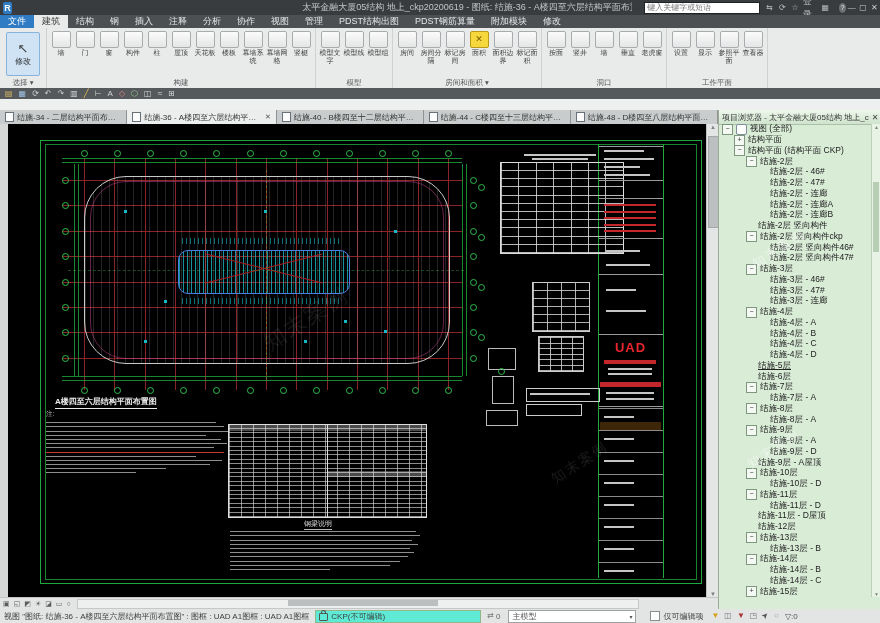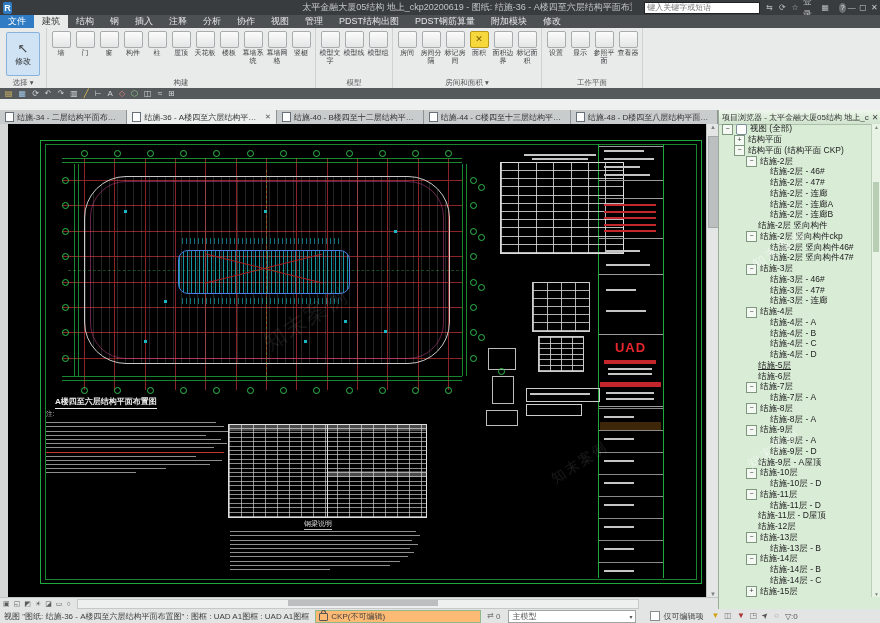--- a/index.html
+++ b/index.html
@@ -60,21 +60,21 @@
   #cv-vthumb{position:absolute;left:1px;top:12px;width:9px;height:90px;background:#bcbfc0;border:1px solid #a5a8a9;}
   #bottomstrip{left:0;top:597px;width:880px;height:12px;background:#e3e5e4;border-top:1px solid #c3c5c4;display:flex;align-items:center;font-size:7px;color:#5a5d5e;}
   #viewctl{display:flex;gap:4px;padding-left:3px;width:70px;}
   #cv-hscroll{position:relative;width:560px;height:8px;background:#eef0ef;border:1px solid #c6c8c7;margin-left:4px;}
   #cv-hthumb{position:absolute;left:210px;top:0;width:150px;height:6px;background:#bcbfc0;}
   #pb-hscroll{position:absolute;left:722px;top:599px;width:146px;height:8px;background:#e8f2e6;border:1px solid #b9ccb6;}
   #pb-hthumb{position:absolute;left:50px;top:0;width:40px;height:6px;background:#b7cdb4;}
   
   #statusbar{left:0;top:609px;width:880px;height:14px;background:#e3e5e4;display:flex;align-items:center;font-size:8px;color:#3c3e3f;}
   #status-view-text{margin-left:4px;white-space:nowrap;overflow:hidden;max-width:338px;}
-  #workset-box{margin-left:6px;width:158px;height:11px;background:#fdba74;border:1px solid #8fb989;display:flex;align-items:center;gap:3px;padding:0 3px;}
+  #workset-box{margin-left:6px;width:158px;height:11px;background:#5eead4;border:1px solid #8fb989;display:flex;align-items:center;gap:3px;padding:0 3px;}
   .lockico{width:7px;height:6px;border:1px solid #555;border-radius:1px;position:relative;margin-top:2px;}
   .lockico:before{content:"";position:absolute;left:1px;top:-4px;width:3px;height:3px;border:1px solid #555;border-bottom:none;border-radius:3px 3px 0 0;}
   #mainmodel-box{margin-left:8px;width:120px;height:11px;background:#fff;border:1px solid #9fa3a4;display:flex;align-items:center;justify-content:space-between;padding:0 3px;color:#555;}
   #editable-chk{margin-left:14px;display:flex;align-items:center;gap:3px;}
   #editable-chk .box{width:8px;height:8px;border:1px solid #8a8d8e;background:#fff;}
   #sel-icons{display:flex;gap:5px;margin-left:8px;font-size:8px;}
   #filter-wrap{display:flex;align-items:center;margin-left:6px;color:#555;}
   
   #browser{left:718px;top:110px;width:162px;height:499px;background:#d8ecd6;border-left:1px solid #9aa99a;}
   #pb-header{position:absolute;left:0;top:0;width:162px;height:14px;background:linear-gradient(#eef7ec,#cfe4cc);
@@ -223,20 +223,45 @@
         <div class="rtool">
           <div class="ticon"></div>
           <div class="tlabel">面积边界</div>
         </div>
         <div class="rtool">
           <div class="ticon"></div>
           <div class="tlabel">标记面积</div>
         </div>
       </div>
       <div class="plabel">房间和面积 ▾</div>
+    </div>
+    <div class="rpanel">
+      <div class="rtools">
+        <div class="rtool">
+          <div class="ticon"></div>
+          <div class="tlabel">按面</div>
+        </div>
+        <div class="rtool">
+          <div class="ticon"></div>
+          <div class="tlabel">竖井</div>
+        </div>
+        <div class="rtool">
+          <div class="ticon"></div>
+          <div class="tlabel">墙</div>
+        </div>
+        <div class="rtool">
+          <div class="ticon"></div>
+          <div class="tlabel">垂直</div>
+        </div>
+        <div class="rtool">
+          <div class="ticon"></div>
+          <div class="tlabel">老虎窗</div>
+        </div>
+      </div>
+      <div class="plabel">洞口</div>
     </div>
     <div class="rpanel">
       <div class="rtools">
         <div class="rtool">
           <div class="ticon"></div>
           <div class="tlabel">设置</div>
         </div>
         <div class="rtool">
           <div class="ticon"></div>
           <div class="tlabel">显示</div>

